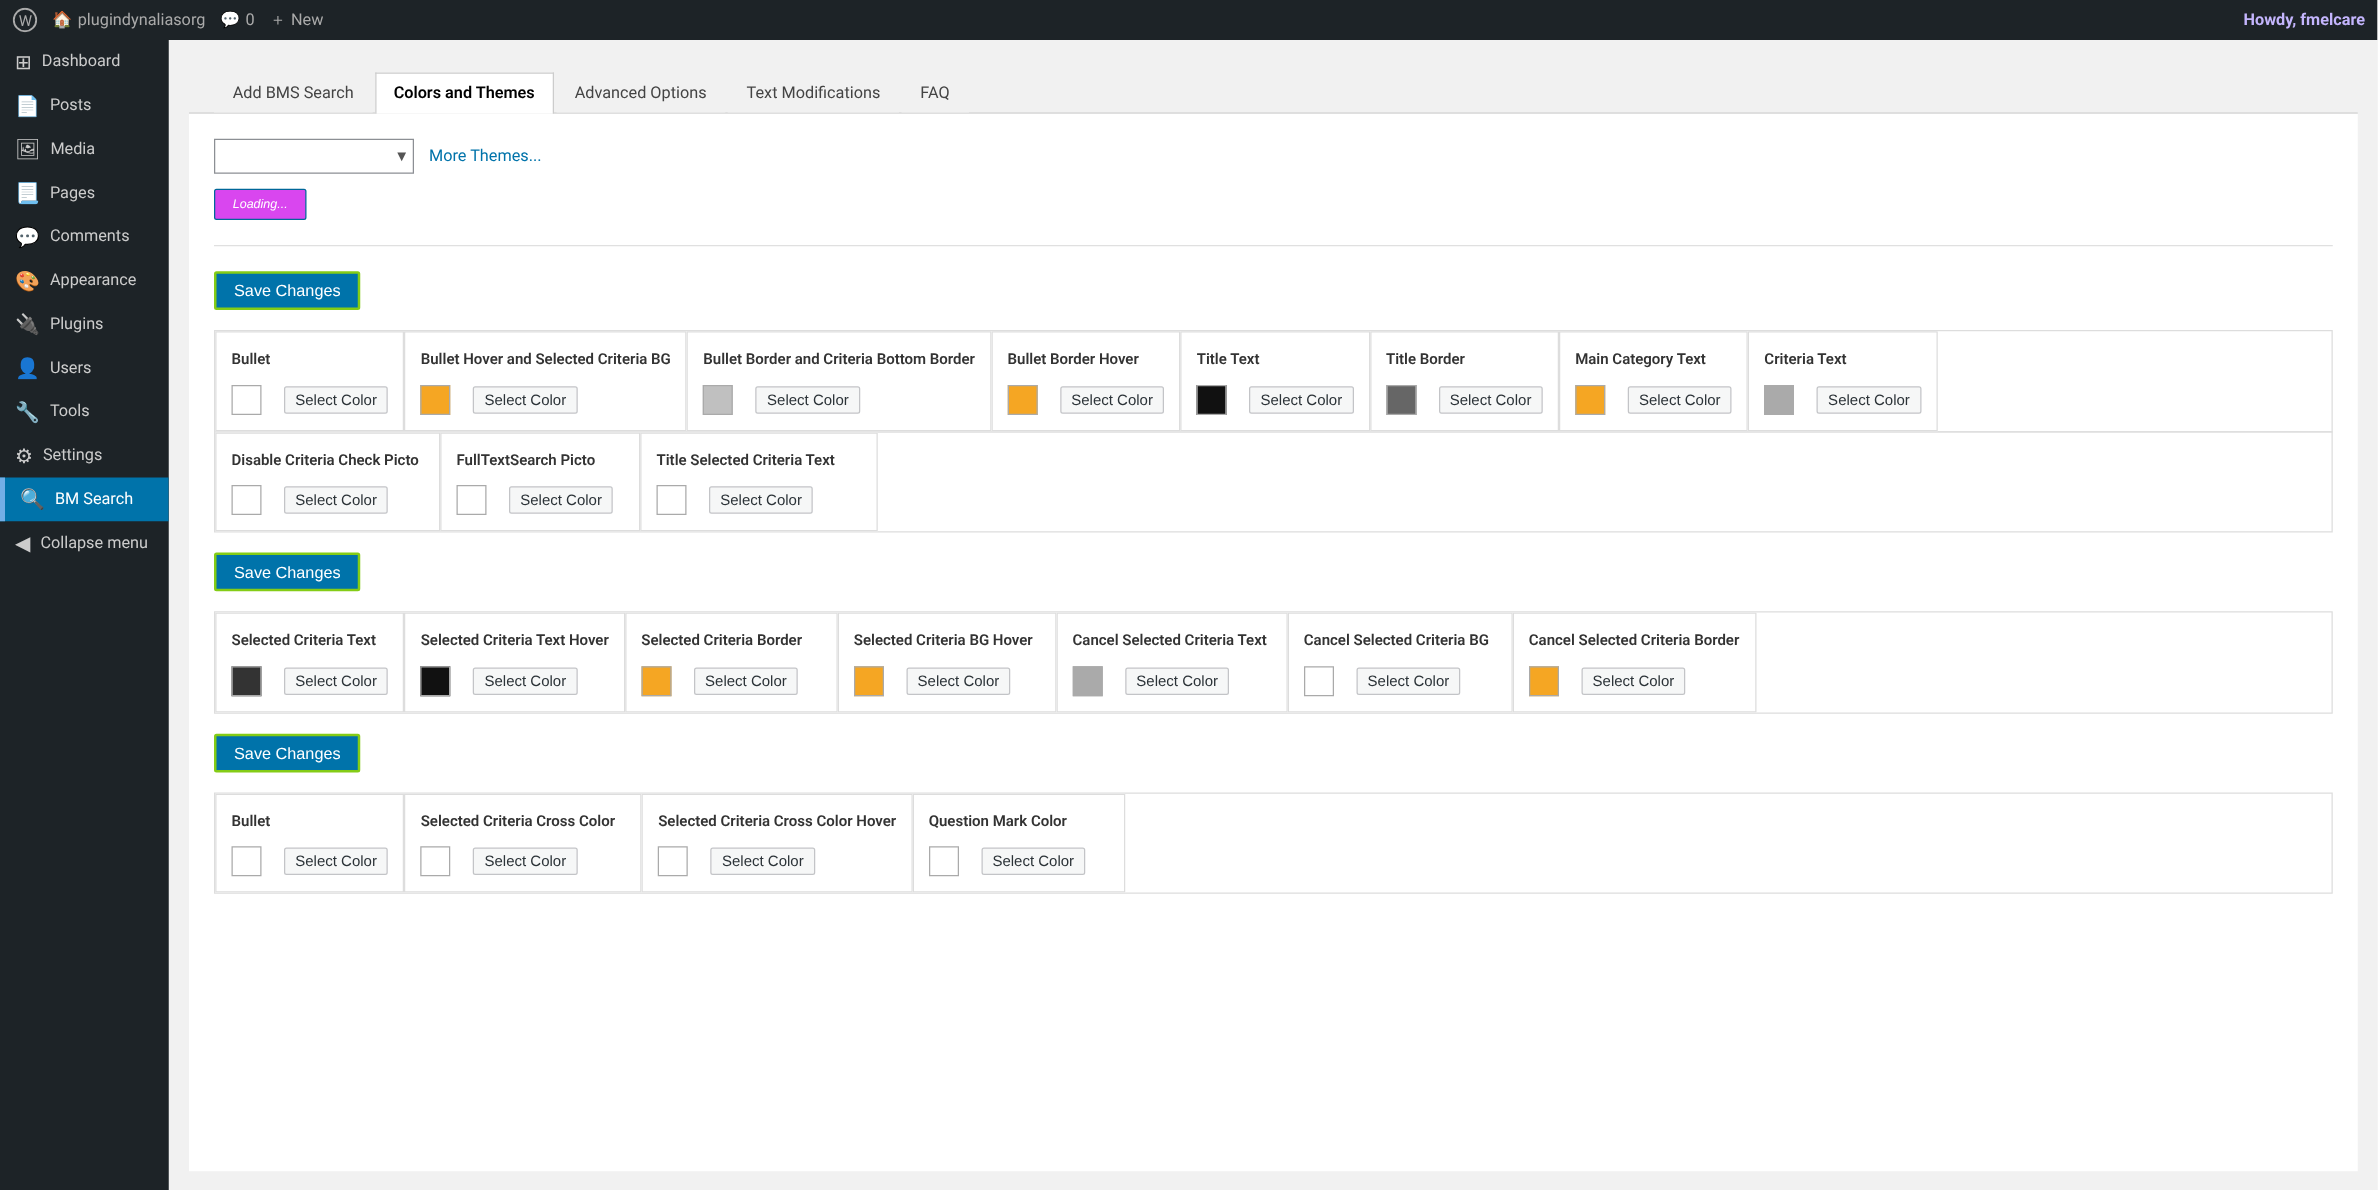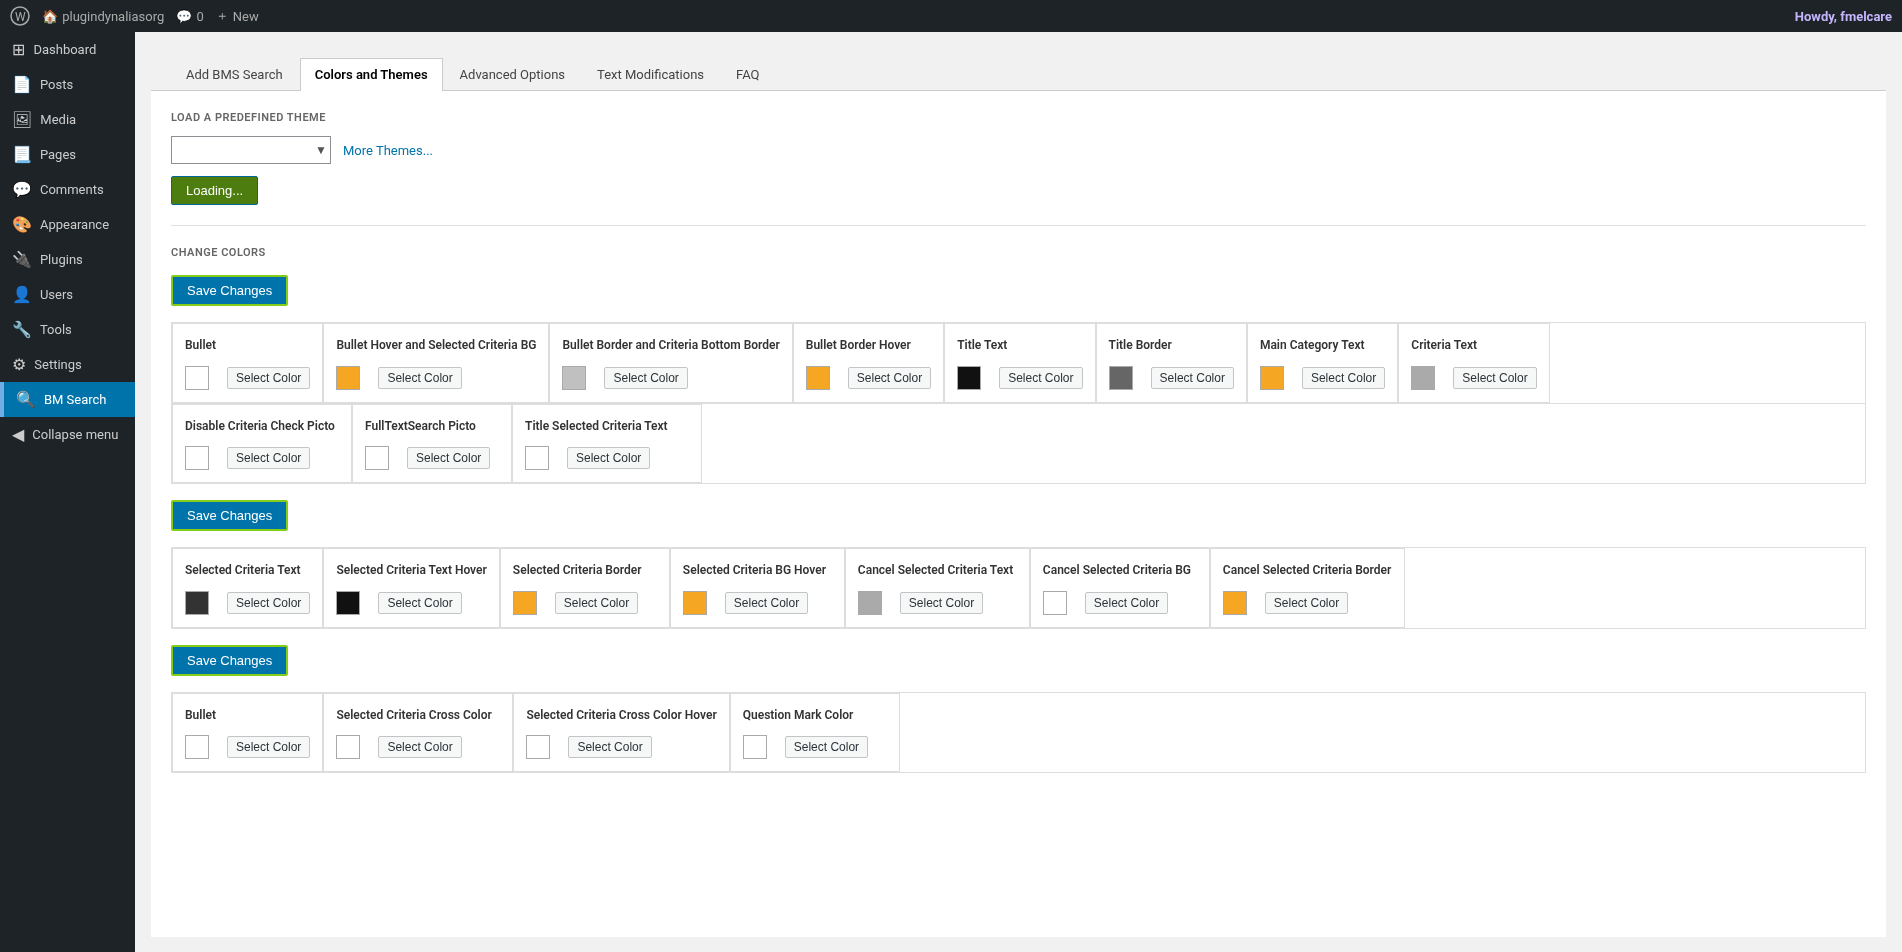--- a/index.html
+++ b/index.html
@@ -129,27 +129,28 @@
       background: #0073aa;
       color: #fff;
       border: 2px solid #84cc16;
       padding: 6px 14px;
       cursor: pointer;
       font-size: 13px;
       border-radius: 2px;
     }
 
     .btn-loading {
-      background: #4d7c0f;
+      background: #d946ef;
       color: #fff;
       border: 1px solid #006799;
       padding: 6px 14px;
       cursor: pointer;
-      font-size: 13px;
+      font-size: 10px;
       border-radius: 2px;
+      font-style: italic;
     }
 
     
     .divider { border: none; border-top: 1px solid #e0e0e0; margin: 20px 0; }
 
     
     .color-grid {
       display: flex;
       flex-wrap: wrap;
       gap: 0;
@@ -277,35 +278,33 @@
       <a class="tab">Add BMS Search</a>
       <a class="tab active">Colors and Themes</a>
       <a class="tab">Advanced Options</a>
       <a class="tab">Text Modifications</a>
       <a class="tab">FAQ</a>
     </div>
 
     <div class="page-body">
 
       <div>
-        <div class="section-title">LOAD A PREDEFINED THEME</div>
         <div class="theme-loader">
           <div class="theme-select-wrapper">
             <select class="theme-select"></select>
             <span class="theme-select-arrow">▼</span>
           </div>
           <a class="more-themes-link">More Themes...</a>
         </div>
         <button class="btn-loading">Loading...</button>
       </div>
 
       <hr class="divider">
 
       <div>
-        <div class="section-title">CHANGE COLORS</div>
 
         <div class="save-row">
           <button class="btn-primary">Save Changes</button>
         </div>
 
         <div class="color-grid">
 
           <div class="color-card">
             <div class="color-card-title">Bullet</div>
             <div class="color-picker-row">

